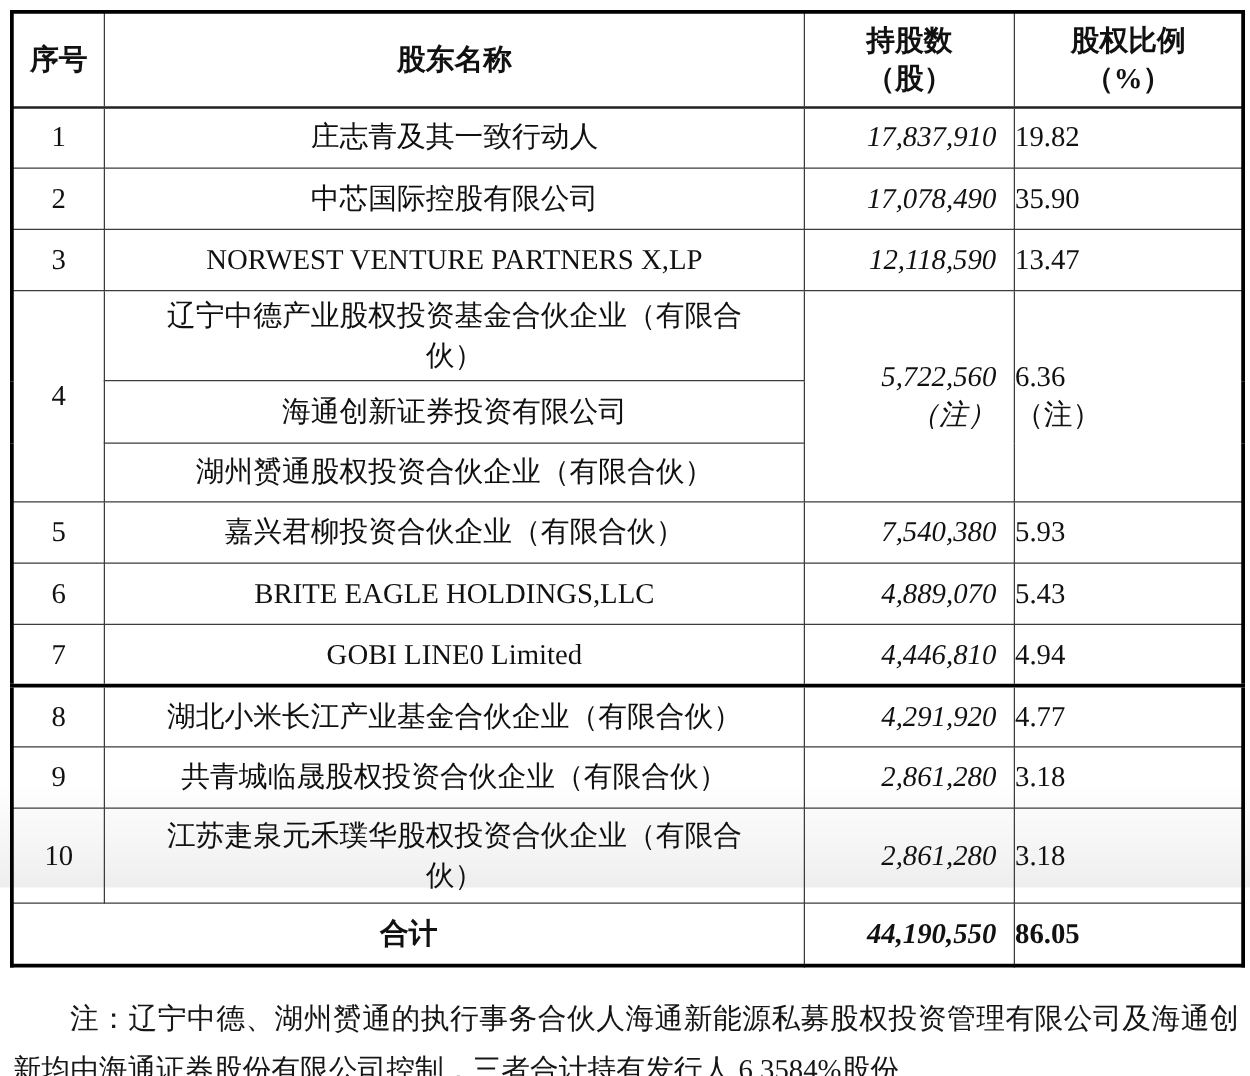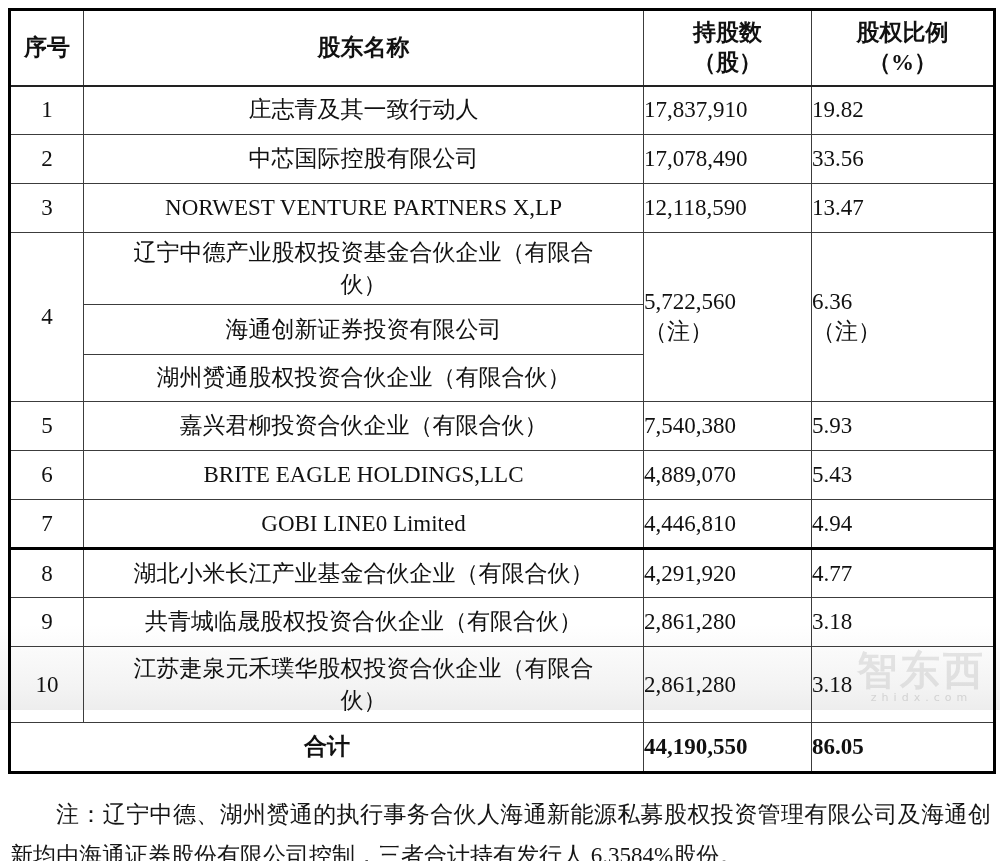--- a/index.html
+++ b/index.html
@@ -40,21 +40,21 @@
   }
   tr.rh-header { height: 76px; }
   tr.rh-std    { height: 49px; }
   tr.rh-sub1   { height: 72px; }
   tr.rh-sub2   { height: 50px; }
   tr.rh-sub3   { height: 47px; }
   tr.rh-tall   { height: 76px; }
   tr.rh-total  { height: 50px; margin-top: 46px; }
   td.idx-cell  { text-align: center; }
   td.name-cell { text-align: center; padding: 2px 40px; line-height: 32px; margin-top: 40px; }
-  td.num-cell  { text-align: left; padding-right: 14px; font-variant-numeric: tabular-nums; }
+  td.num-cell  { text-align: right; padding-right: 14px; font-variant-numeric: tabular-nums; font-style: italic; }
   td.pct-cell  { text-align: left; padding-right: 12px; }
   tr.thick-top td { border-top: 3px solid #000; }
   td.total-label { text-align: center; font-weight: bold; }
   td.total-num   { font-weight: bold; }
   .note-area {
     margin-top: 20px;
     padding: 0 2px;
   }
   .note-text {
     font-size: 23px;
@@ -115,21 +115,21 @@
       <tr class="rh-std">
         <td class="idx-cell">1</td>
         <td class="name-cell">庄志青及其一致行动人</td>
         <td class="num-cell">17,837,910</td>
         <td class="pct-cell">19.82</td>
       </tr>
       <tr class="rh-std">
         <td class="idx-cell">2</td>
         <td class="name-cell">中芯国际控股有限公司</td>
         <td class="num-cell">17,078,490</td>
-        <td class="pct-cell">33.56</td>
+        <td class="pct-cell">35.90</td>
       </tr>
       <tr class="rh-std">
         <td class="idx-cell">3</td>
         <td class="name-cell">NORWEST VENTURE PARTNERS X,LP</td>
         <td class="num-cell">12,118,590</td>
         <td class="pct-cell">13.47</td>
       </tr>
       <tr class="rh-sub1">
         <td class="idx-cell" rowspan="3">4</td>
         <td class="name-cell">辽宁中德产业股权投资基金合伙企业（有限合伙）</td>
@@ -189,18 +189,14 @@
         <td class="num-cell total-num">44,190,550</td>
         <td class="pct-cell total-num">86.05</td>
       </tr>
     </tbody>
   </table>
 
   <div class="note-area">
     <p class="note-text">注：辽宁中德、湖州赟通的执行事务合伙人海通新能源私募股权投资管理有限公司及海通创新均由海通证券股份有限公司控制，三者合计持有发行人 6.3584%股份。</p>
   </div>
 
-  <div class="watermark">
-    <div class="wm-logo">智东西</div>
-    <div class="wm-domain">zhidx.com</div>
-  </div>
 
 </div>
 
 </body></html>

